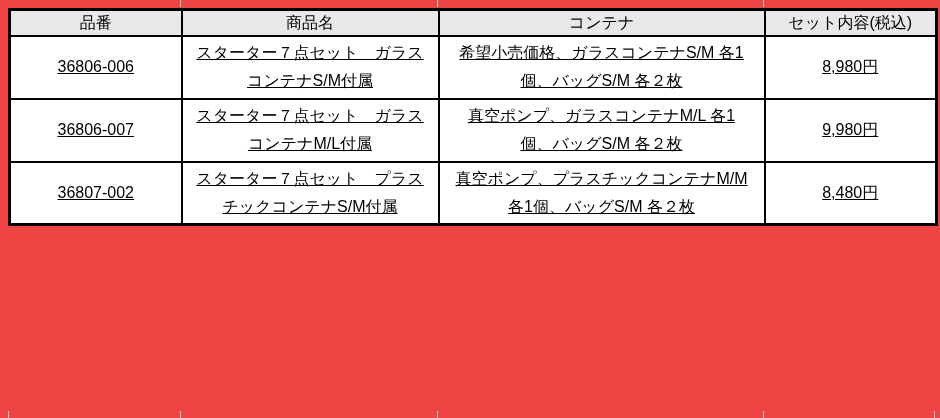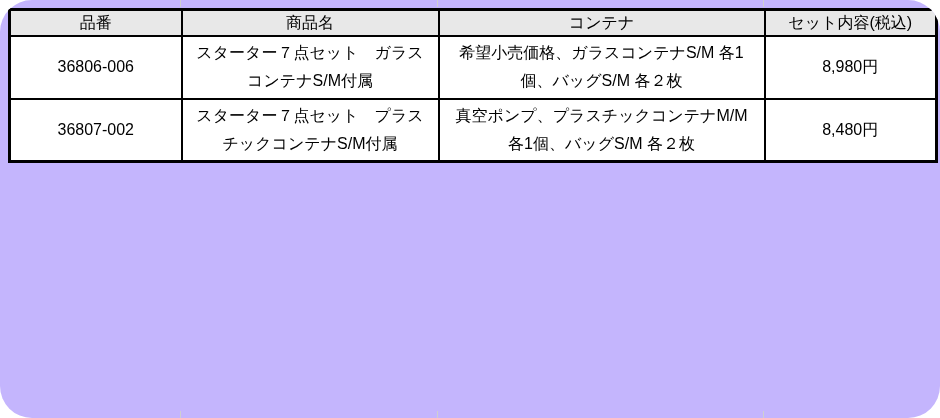--- a/index.html
+++ b/index.html
@@ -6,23 +6,22 @@
     margin: 0;
     padding: 0;
     background: #ffffff;
     font-family: "Liberation Sans", "DejaVu Sans", sans-serif;
     color: #000000;
   }
   .page {
     position: relative;
     width: 940px;
     height: 418px;
-    background: #c4b5fd;
+    background: #ef4444;
     overflow: hidden;
-    border-radius: 32px;
   }
   table.product-table {
     position: absolute;
     left: 8px;
     top: 8px;
     width: 927px;
     border-collapse: collapse;
     table-layout: fixed;
     border: 3px solid #000000;
   }
@@ -40,20 +39,21 @@
     height: 26px;
   }
   .product-table th {
     background: #e8e8e8;
     font-weight: normal;
     font-size: 16px;
     line-height: 1.2;
   }
   .product-table tbody tr {
     height: 63px;
+    text-decoration: underline;
   }
   .product-table td {
     background: #ffffff;
     line-height: 1.75;
   }
   
   .stub {
     position: absolute;
     width: 1px;
     height: 7px;
@@ -85,20 +85,28 @@
     <tbody>
       <tr>
         <td>36806-006</td>
         <td>スターター７点セット　ガラス
 コンテナS/M付属</td>
         <td>希望小売価格、ガラスコンテナS/M 各1
 個、バッグS/M 各２枚</td>
         <td>8,980円</td>
       </tr>
       <tr>
+        <td>36806-007</td>
+        <td>スターター７点セット　ガラス
+コンテナM/L付属</td>
+        <td>真空ポンプ、ガラスコンテナM/L 各1
+個、バッグS/M 各２枚</td>
+        <td>9,980円</td>
+      </tr>
+      <tr>
         <td>36807-002</td>
         <td>スターター７点セット　プラス
 チックコンテナS/M付属</td>
         <td>真空ポンプ、プラスチックコンテナM/M
 各1個、バッグS/M 各２枚</td>
         <td>8,480円</td>
       </tr>
     </tbody>
   </table>
 

